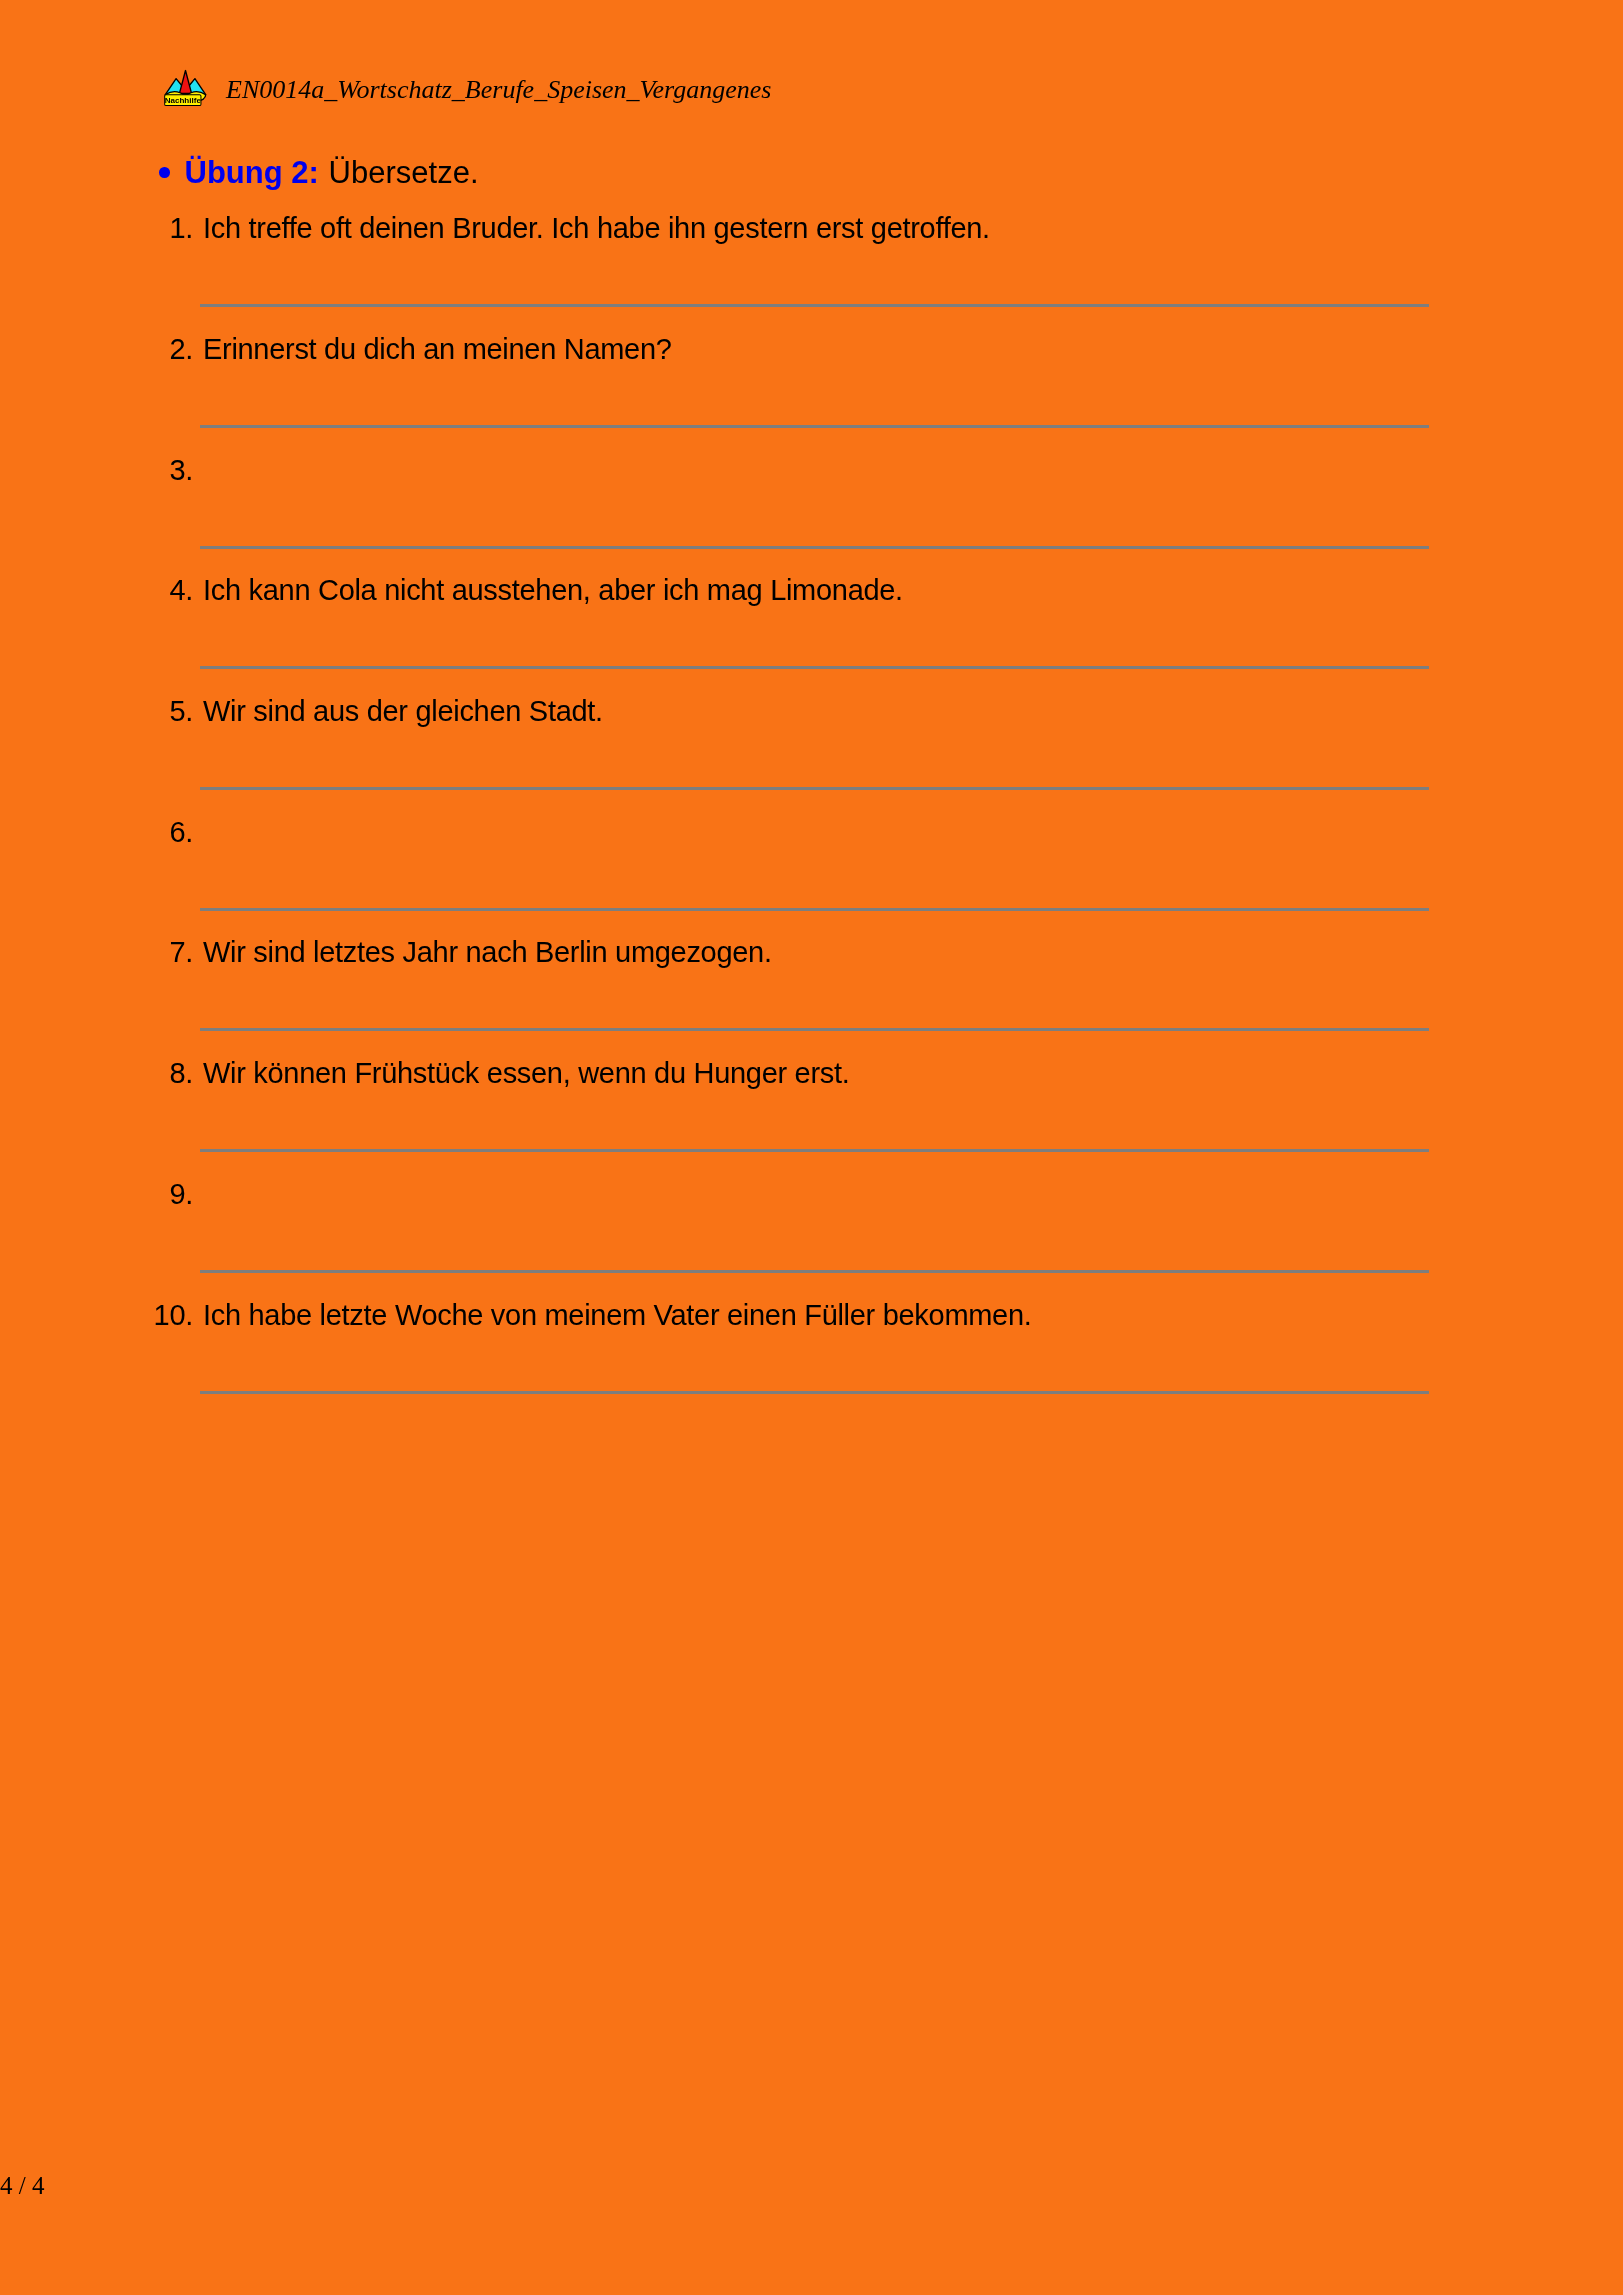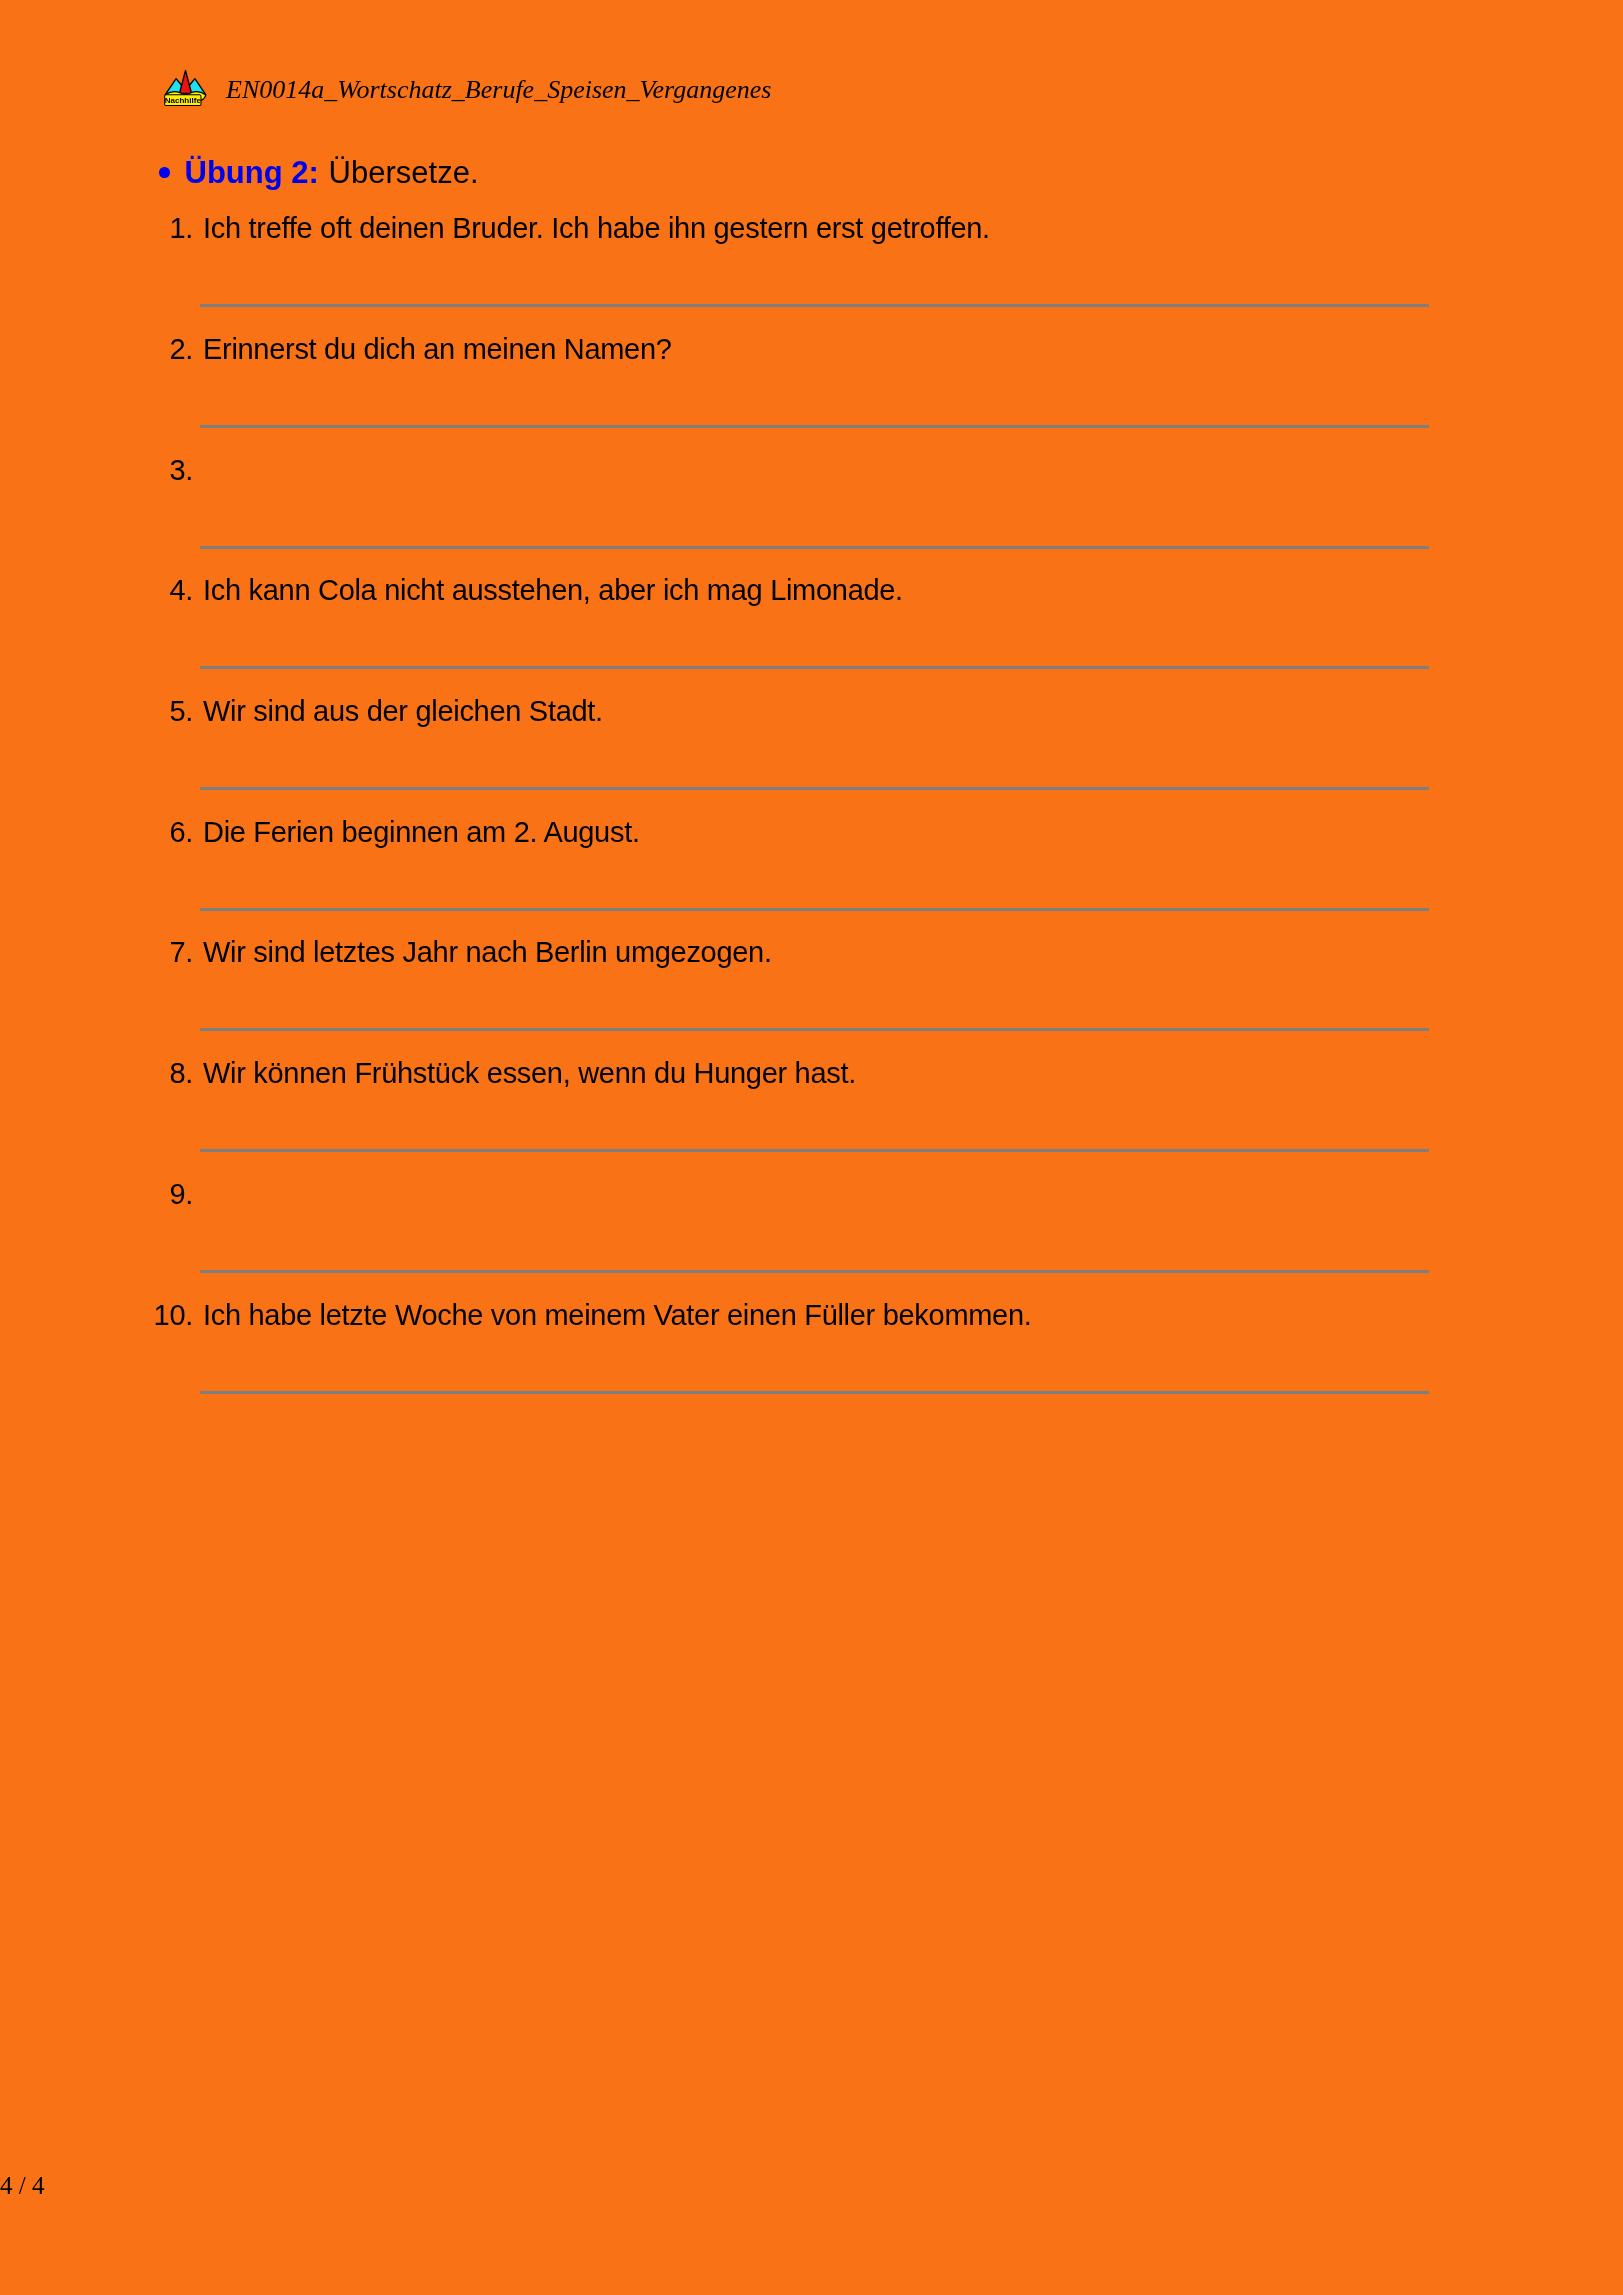--- a/index.html
+++ b/index.html
@@ -149,33 +149,32 @@
   </div>
 
   <div class="item" style="top: 695px;">
     <span class="num">5.</span>
     <span class="sentence">Wir sind aus der gleichen Stadt.</span>
     <div class="answer-line" style="background: rgb(126, 126, 126);"></div>
   </div>
 
   <div class="item" style="top: 816px;">
     <span class="num">6.</span>
-    <span class="sentence">Die Ferien beginnen am 2. August.</span>
     <div class="answer-line" style="background: rgb(126, 126, 126);"></div>
   </div>
 
   <div class="item" style="top: 936px;">
     <span class="num">7.</span>
     <span class="sentence">Wir sind letztes Jahr nach Berlin umgezogen.</span>
     <div class="answer-line" style="background: rgb(126, 126, 126);"></div>
   </div>
 
   <div class="item" style="top: 1057px;">
     <span class="num">8.</span>
-    <span class="sentence">Wir können Frühstück essen, wenn du Hunger hast.</span>
+    <span class="sentence">Wir können Frühstück essen, wenn du Hunger erst.</span>
     <div class="answer-line" style="background: rgb(126, 126, 126);"></div>
   </div>
 
   <div class="item" style="top: 1178px;">
     <span class="num">9.</span>
     <div class="answer-line" style="background: rgb(126, 126, 126);"></div>
   </div>
 
   <div class="item" style="top: 1299px;">
     <span class="num">10.</span>

